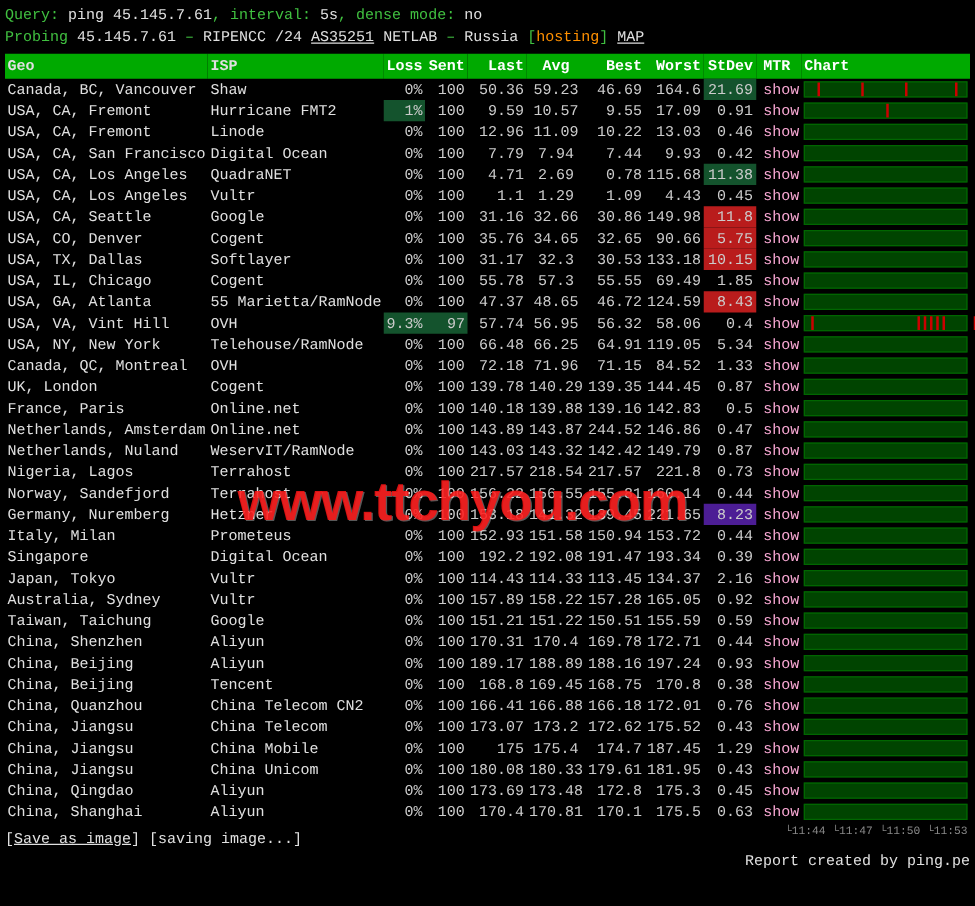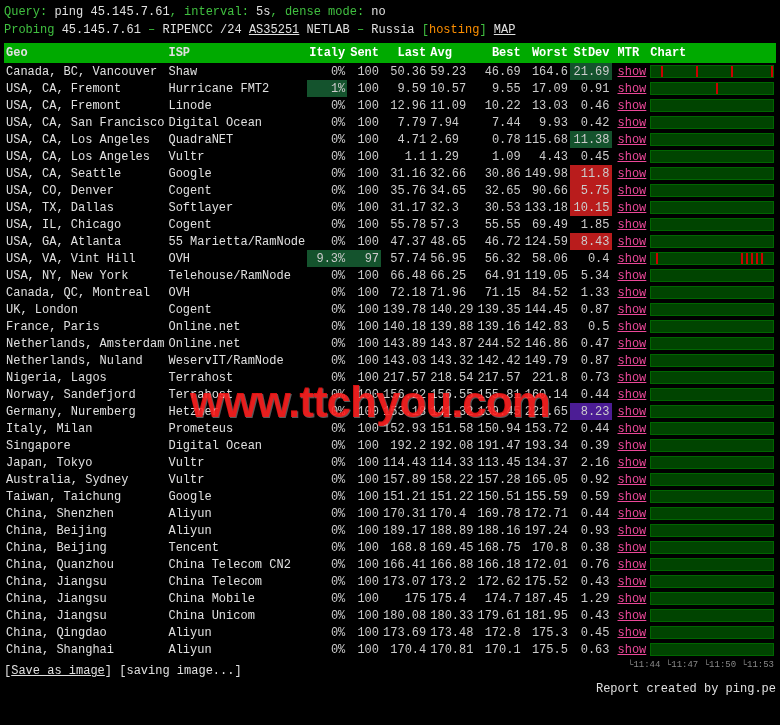--- a/index.html
+++ b/index.html
@@ -23,27 +23,27 @@
   .table { display: table; width: 100%; border-collapse: collapse; }
   .thead { display: table-row; background: #00aa00; color: #fff; font-weight: bold; }
   .thead > div { display: table-cell; padding: 3px 2px; white-space: nowrap; }
   .row { display: table-row; }
   .row > div { display: table-cell; padding: 1px 2px; white-space: nowrap; vertical-align: middle; }
   .c-geo { width: 132px; color: #e0e0e0; }
   .c-isp { width: 120px; color: #e0e0e0; }
   .c-loss { width: 32px; text-align: right; }
   .c-sent { width: 34px; text-align: right; }
   .c-last { width: 44px; text-align: right; }
-  .c-avg { width: 44px; text-align: left; }
+  .c-avg { width: 44px; text-align: center; }
   .c-best { width: 44px; text-align: right; }
   .c-worst { width: 44px; text-align: right; }
   .c-stdev { width: 42px; text-align: right; }
   .c-mtr { width: 30px; text-align: left; padding-left: 6px !important; }
   .c-chart { width: 150px; margin-left: 48px; }
-  .mtr-link { color: #ec4899; text-decoration: underline; cursor: pointer; }
+  .mtr-link { color: #f9a8d4; cursor: pointer; }
   .chart-bar { height: 13px; background: #004400; position: relative; margin: 1px 0; border: 1px solid #006600; }
   .chart-tick { position: absolute; top: 0; height: 100%; width: 2px; background: #cc0000; }
   .bg-bad { background: #14532d; }
   .bg-warn { background: #b91c1c; }
   .bg-good { background: #4c1d95; }
   .footer { margin-top: 4px; color: #e0e0e0; }
   .footer .save { text-decoration: underline; cursor: pointer; }
   .chart-axis { color: #888; font-size: 9px; display: flex; justify-content: space-between; padding: 0 2px; }
   .watermark {
     position: absolute;
@@ -76,21 +76,21 @@
   <span class="ip">NETLAB</span> –
   <span class="ip">Russia</span>
   [<span class="host">hosting</span>]
   <span class="map">MAP</span>
 </div>
 
 <div class="table">
   <div class="thead">
     <div class="c-geo">Geo</div>
     <div class="c-isp">ISP</div>
-    <div class="c-loss">Italy</div>
+    <div class="c-loss">Loss</div>
     <div class="c-sent">Sent</div>
     <div class="c-last">Last</div>
     <div class="c-avg">Avg</div>
     <div class="c-best">Best</div>
     <div class="c-worst">Worst</div>
     <div class="c-stdev">StDev</div>
     <div class="c-mtr">MTR</div>
     <div class="c-chart">Chart</div>
   </div>
 

